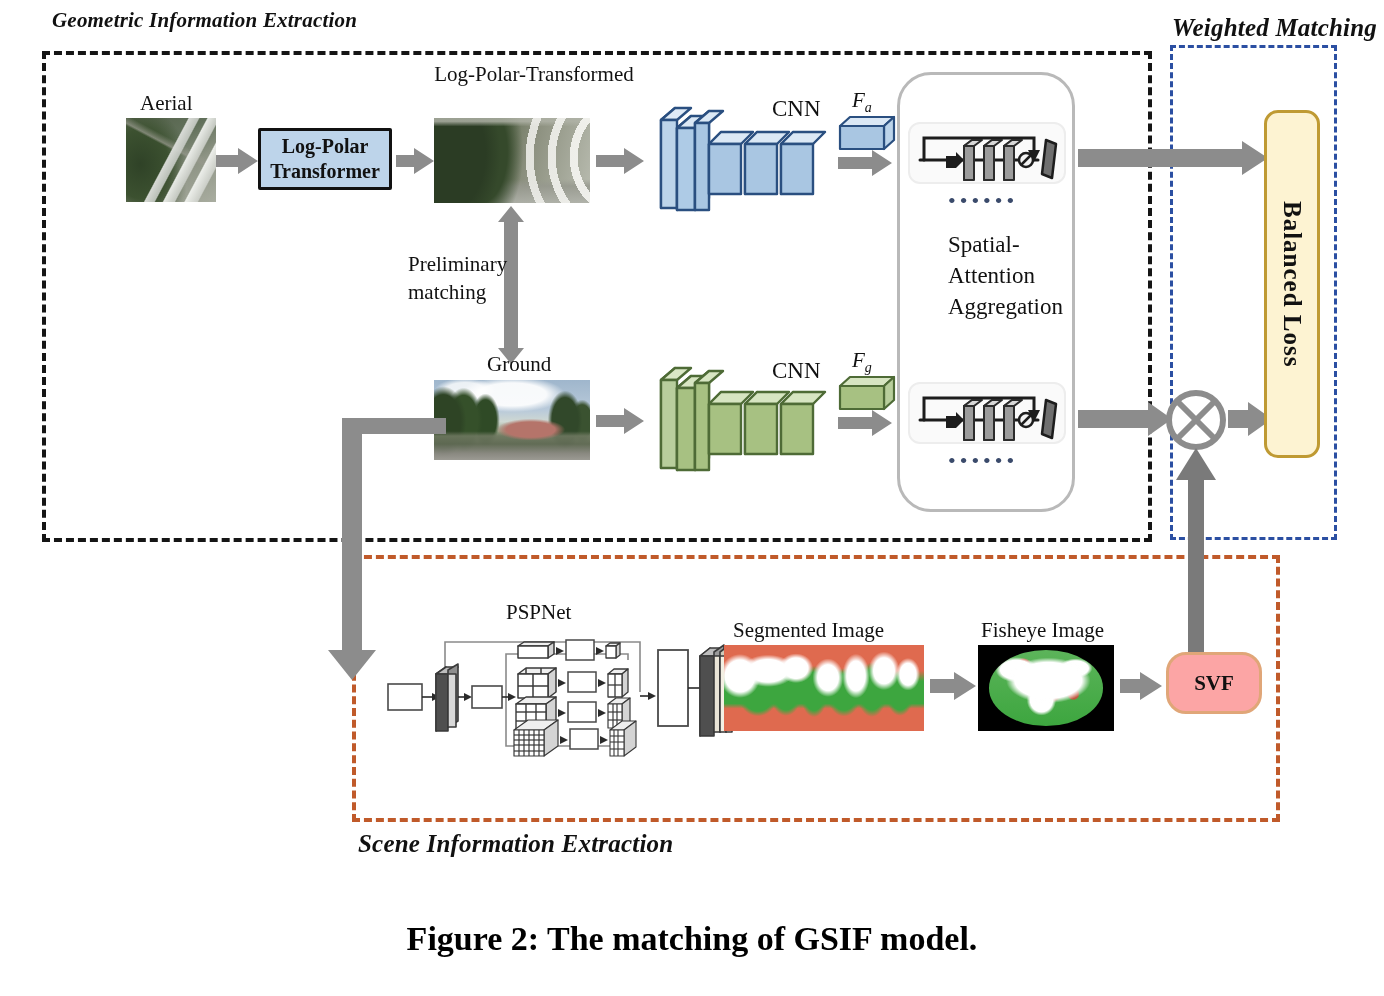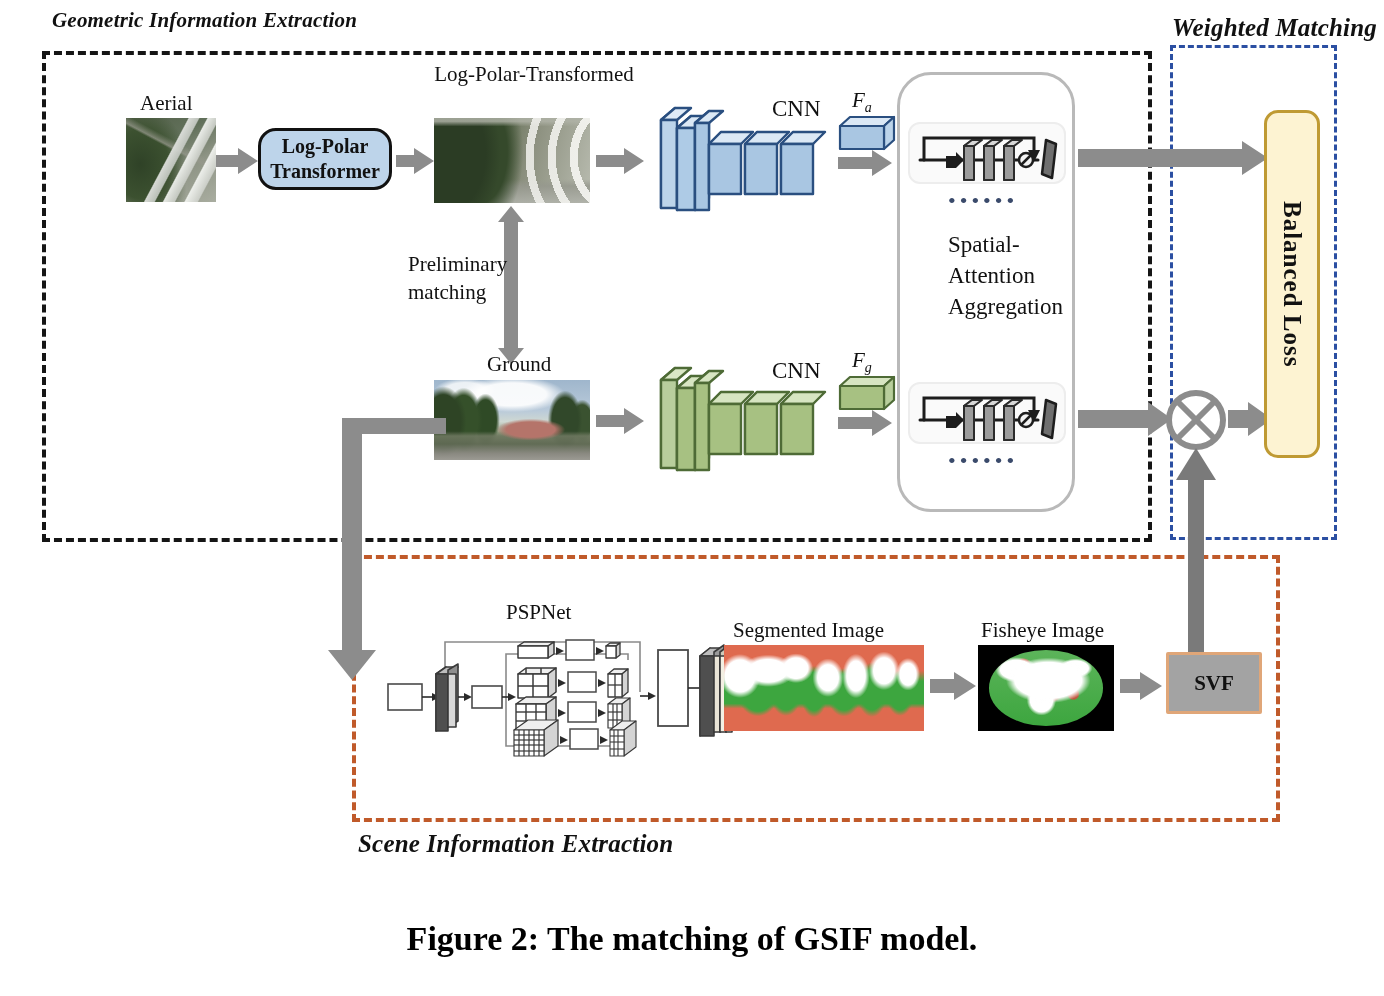--- a/index.html
+++ b/index.html
@@ -94,23 +94,23 @@
       radial-gradient(ellipse 9% 16% at 56% 54%, #c0573f 0 70%, rgba(192,87,63,0) 92%),
       radial-gradient(ellipse 8% 9% at 64% 26%, #c0573f 0 70%, rgba(192,87,63,0) 92%),
       radial-gradient(ellipse 7% 8% at 30% 18%, #c0573f 0 70%, rgba(192,87,63,0) 92%),
       radial-gradient(ellipse 6% 9% at 74% 58%, #c0573f 0 70%, rgba(192,87,63,0) 92%),
       linear-gradient(180deg,#5cb45a 0%,#3da63f 100%);
   }
 
   
   .rbox{position:absolute;box-sizing:border-box;display:flex;align-items:center;
         justify-content:center;text-align:center;font-weight:bold;}
-  .rbox-lpt{background:#bdd4ea;border:3px solid #111;border-radius:18px;
+  .rbox-lpt{background:#bdd4ea;border:3px solid #111;border-radius:2px;
             font-size:20px;line-height:1.25;color:#111;}
-  .rbox-svf{background:#a3a3a3;border:3px solid #e0a678;border-radius:2px;font-size:21px;color:#111;}
+  .rbox-svf{background:#fca5a5;border:3px solid #e0a678;border-radius:20px;font-size:21px;color:#111;}
   .rbox-loss{background:#fdf3d2;border:3px solid #bf9a33;border-radius:14px;}
   .rbox-loss .vtext{writing-mode:vertical-rl;text-orientation:mixed;font-size:25px;
                     font-weight:bold;letter-spacing:1px;color:#111;}
 
   .att-outer{position:absolute;border:3px solid #b9b9b9;border-radius:34px;background:#fff;box-sizing:border-box;}
   .att-inner{position:absolute;border:2px solid #ededed;border-radius:12px;background:#fafafa;box-sizing:border-box;}
   .dots{position:absolute;letter-spacing:4px;font-size:22px;color:#3a4a6b;line-height:1;}
 
   svg{display:block;overflow:visible;}
   .cap{position:absolute;left:0;width:1384px;text-align:center;font-weight:bold;font-size:34px;

